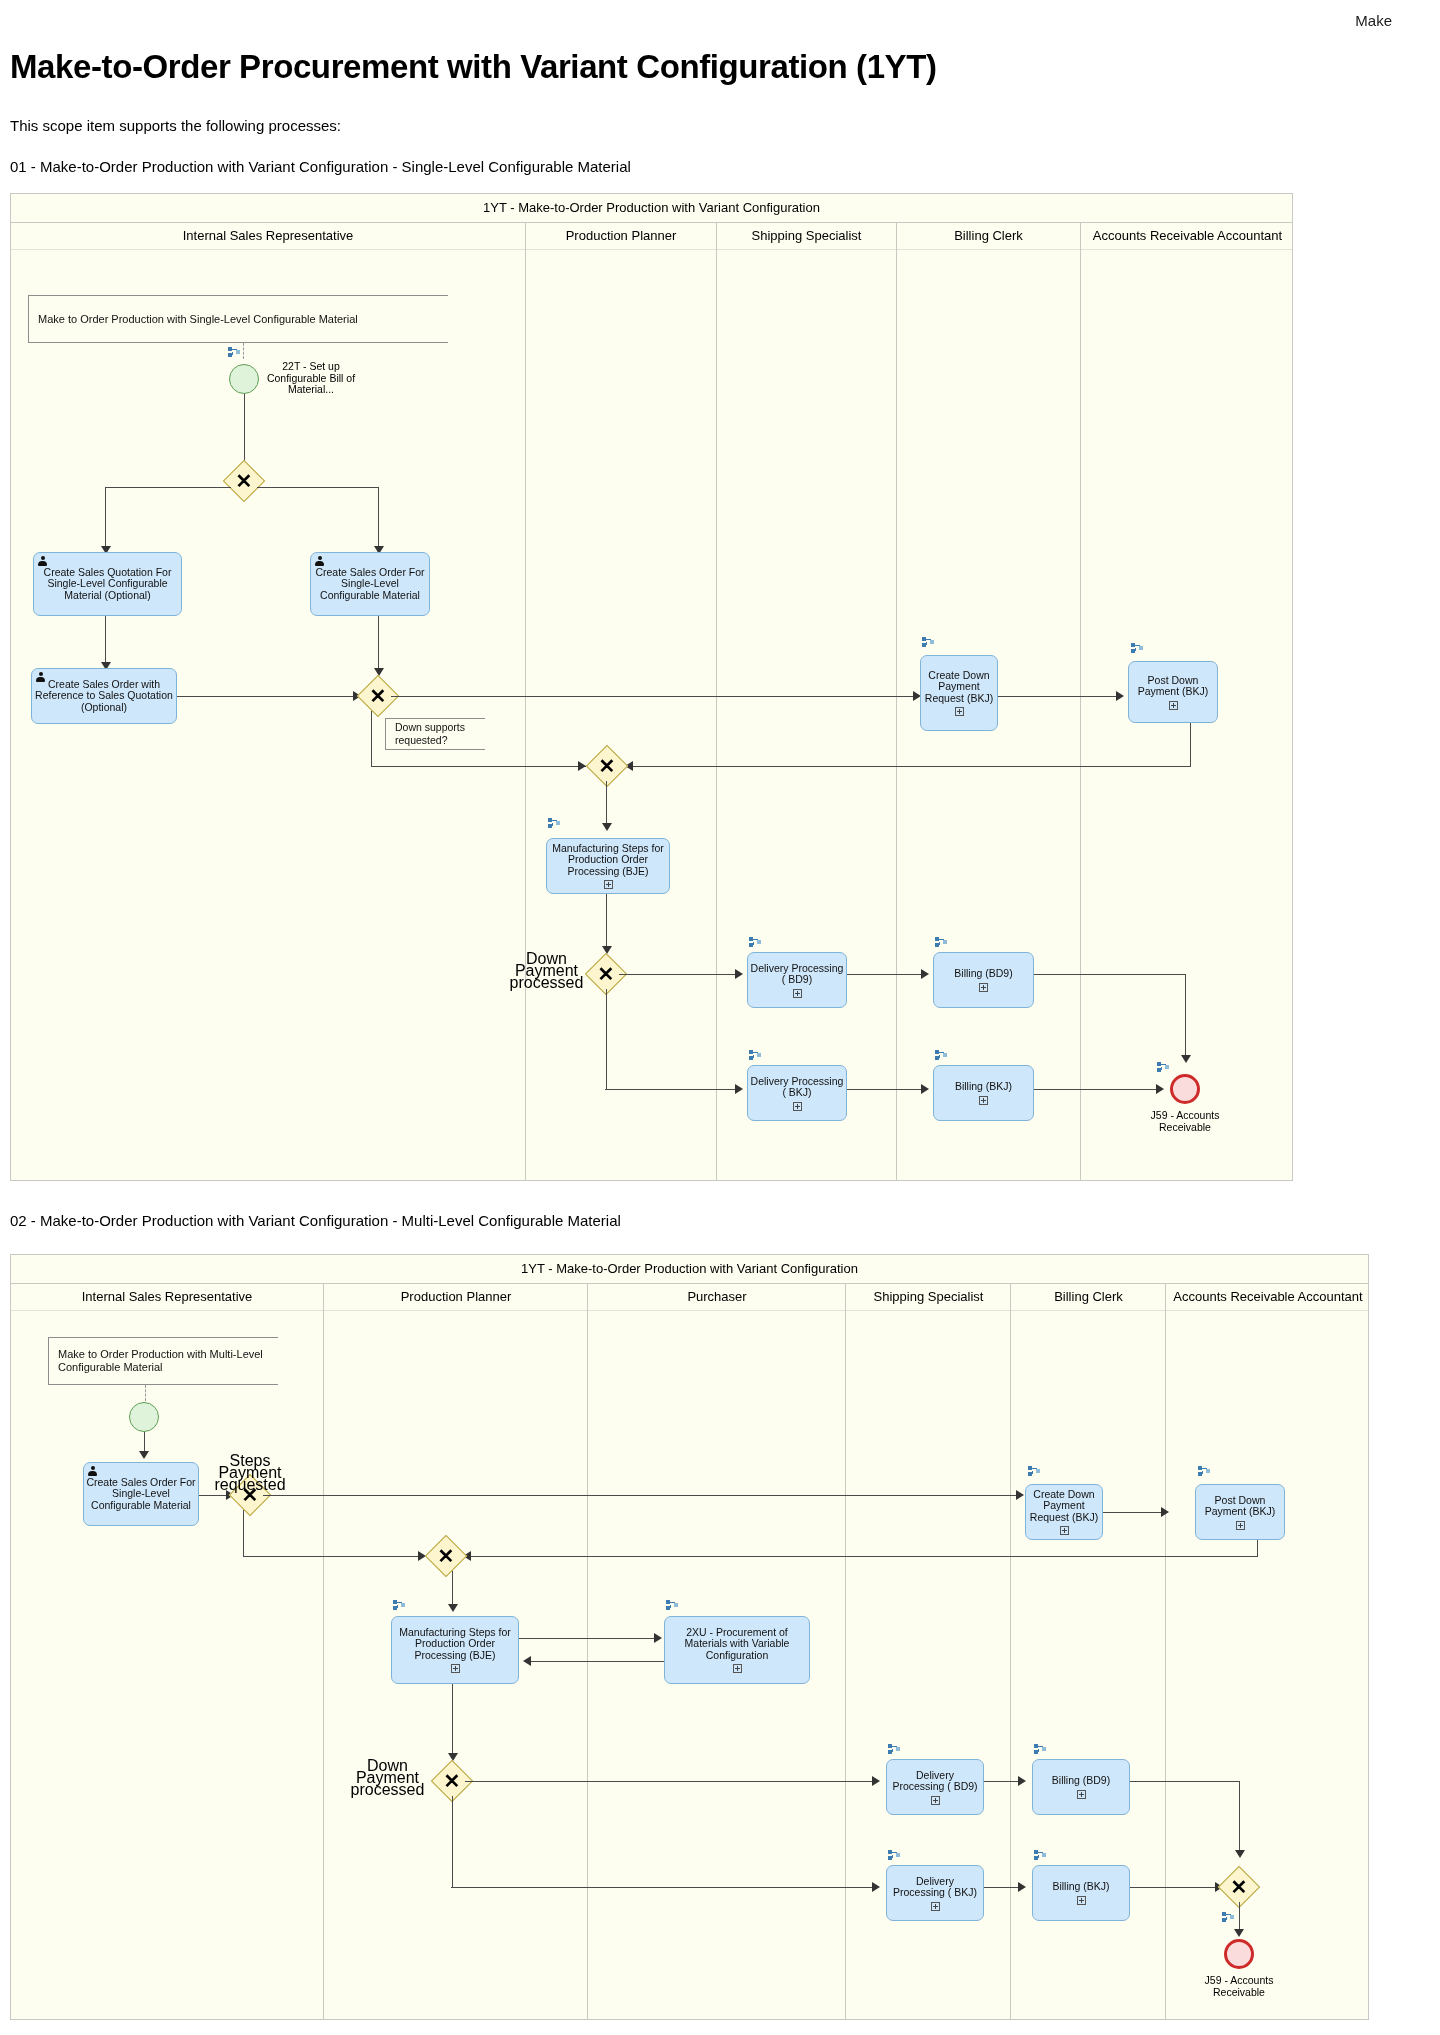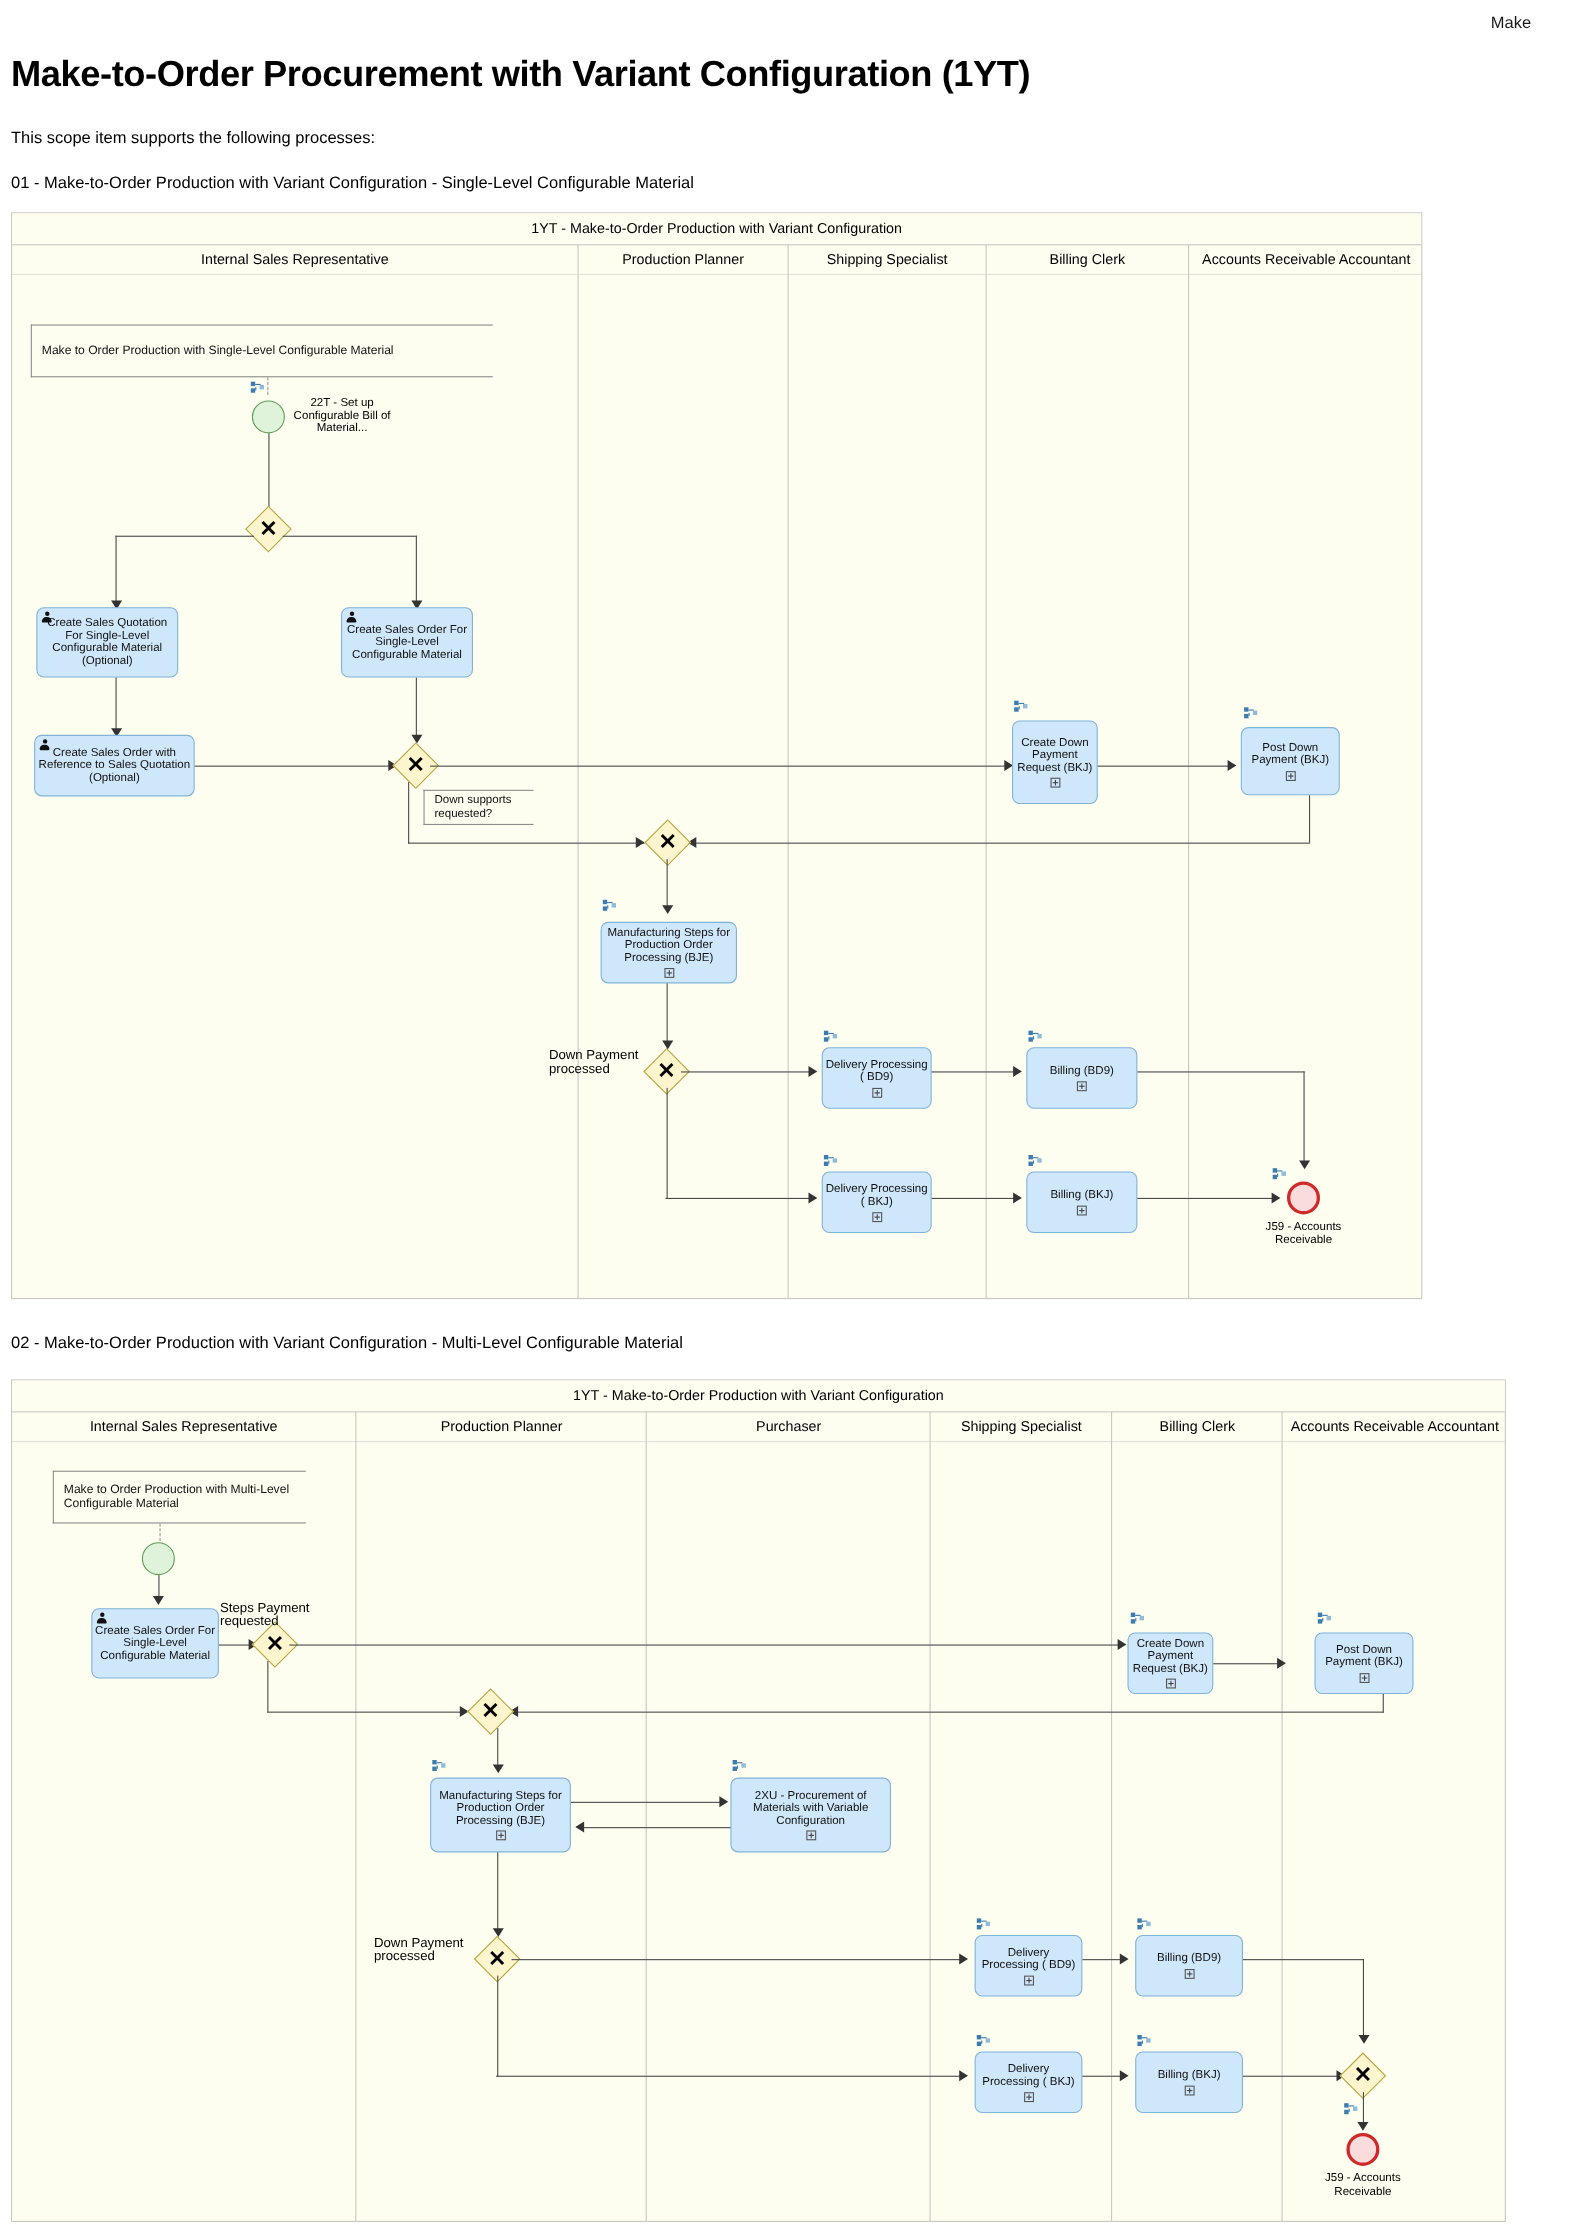--- a/index.html
+++ b/index.html
@@ -40,21 +40,21 @@
   .connicon .l2{left:4px;top:4.5px;width:1px;height:3.5px;}
 
   .startev{position:absolute;width:30px;height:30px;border-radius:50%;background:#dff3da;border:1.5px solid #5f9e56;box-sizing:border-box;}
   .endev{position:absolute;width:30px;height:30px;border-radius:50%;background:#fbdcdc;border:3px solid #cf2a2a;box-sizing:border-box;}
   .evlabel{position:absolute;text-align:center;font-size:10.5px;line-height:11.5px;}
 
   .gw{position:absolute;width:30px;height:30px;background:#fcf5ce;border:1px solid #b9a63f;transform:rotate(45deg);box-sizing:border-box;}
   .gwx{position:absolute;width:30px;height:30px;display:flex;align-items:center;justify-content:center;
        font-size:20px;font-weight:bold;line-height:1;font-family:"Liberation Sans",sans-serif;}
 
-  .glabel{position:absolute;font-size:12px;line-height:12px;text-align:left;}
+  .glabel{position:absolute;font-size:16px;line-height:12px;text-align:center;}
 
   
   .annot{position:absolute;font-size:11px;line-height:13px;color:#111;padding-left:9px;
          border-left:1.5px solid #8d8d8d;border-top:1.5px solid #8d8d8d;border-bottom:1.5px solid #8d8d8d;
          box-sizing:border-box;display:flex;align-items:center;background:transparent;}
   .annot span{display:block;}
   .annot.sm{font-size:10.5px;}
 
   
   .ln{position:absolute;background:#4a4a4a;}
@@ -111,21 +111,21 @@
 <div class="gw" style="left:229px;top:466px;"></div>
 <div class="gwx" style="left:229px;top:466px;">✕</div>
 
 <div class="ln lnh" style="left:105px;top:487px;width:126px;"></div>
 <div class="ln lnv" style="left:105px;top:487px;height:62px;"></div>
 <div class="arw d" style="left:100.5px;top:546px;"></div>
 <div class="ln lnh" style="left:257px;top:487px;width:122px;"></div>
 <div class="ln lnv" style="left:378px;top:487px;height:62px;"></div>
 <div class="arw d" style="left:373.5px;top:546px;"></div>
 
-<div class="task" style="left:33px;top:552px;width:129px;height:64px;">
+<div class="task" style="left:33px;top:552px;width:149px;height:64px;">
   <span class="person">
       <span class="hd"></span>
       <span class="bd"></span>
     </span>
   <span class="tl">Create Sales Quotation For Single-Level Configurable Material (Optional)</span>
 </div>
 <div class="ln lnv" style="left:105px;top:616px;height:50px;"></div>
 <div class="arw d" style="left:100.5px;top:662px;"></div>
 
 <div class="task" style="left:310px;top:552px;width:120px;height:64px;">

